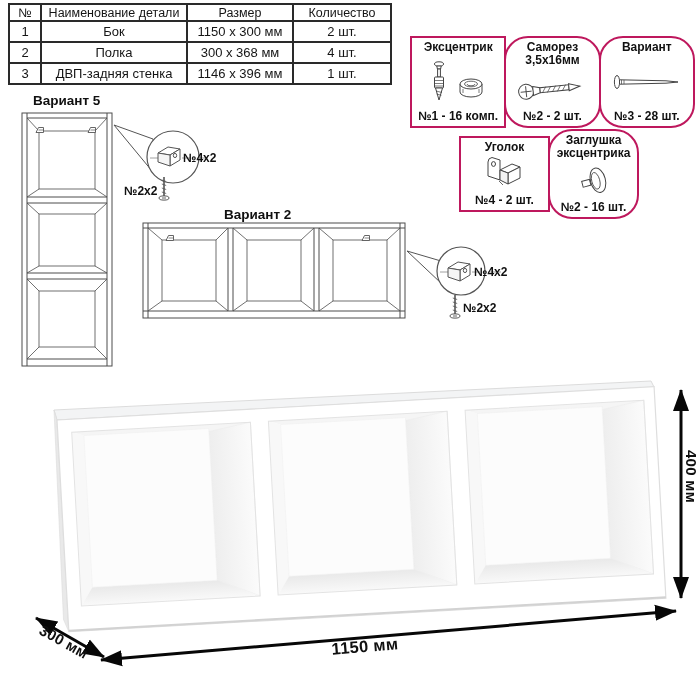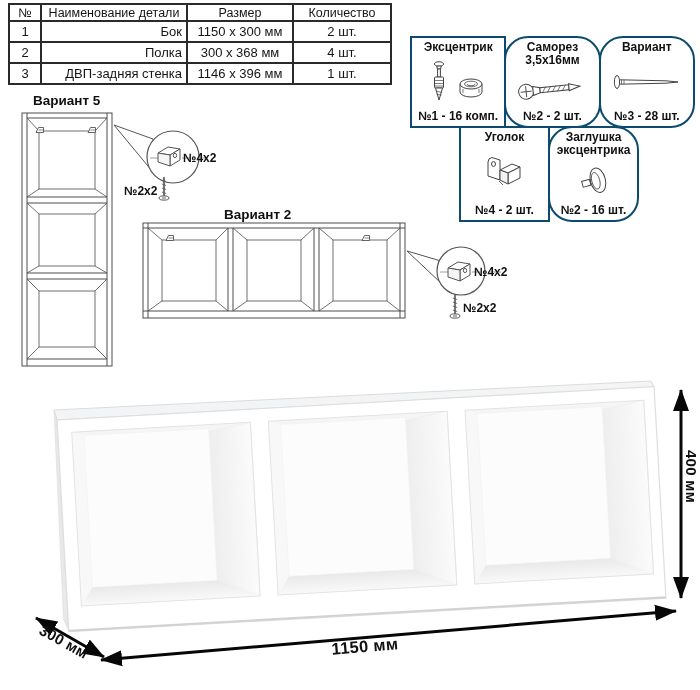--- a/index.html
+++ b/index.html
@@ -6,27 +6,27 @@
   #page{position:relative;width:700px;height:690px;background:#ffffff;overflow:hidden;
         font-family:"Liberation Sans",sans-serif;color:#111;}
   #art{position:absolute;left:0;top:0;}
 
   
   .parts{position:absolute;left:8px;top:3px;width:382px;border-collapse:collapse;
          font-size:13px;color:#151515;table-layout:fixed;}
   .parts th,.parts td{border:2px solid #2a2a2a;padding:0 4px;height:19px;
          text-align:center;font-weight:normal;white-space:nowrap;overflow:hidden;}
   .parts thead th{height:15px;font-size:12.5px;}
-  .parts td.name{text-align:right;}
+  .parts td.name{text-align:center;}
 
   
   .hw-row{position:absolute;display:flex;}
   .hw-row1{left:410px;top:36px;width:285px;height:92px;}
-  .hw-row2{left:459px;top:126px;width:180px;height:96px;}
-  .hw-cell{flex:1;border:2px solid #0c4a6e;background:#fff;display:flex;
+  .hw-row2{left:459px;top:126px;width:180px;height:96px;align-items:center;}
+  .hw-cell{flex:1;border:2px solid #be185d;background:#fff;display:flex;
            flex-direction:column;align-items:center;justify-content:space-between;
            padding:3px 2px;box-sizing:border-box;}
   .hw-cell+.hw-cell{margin-left:-2px;border-radius:24px;}
   .hw-name,.hw-qty{font-size:12px;font-weight:bold;text-align:center;line-height:1.12;}
   .hw-icon{flex:0 0 auto;}
 
   
   .lbl{position:absolute;font-weight:bold;white-space:nowrap;color:#101010;}
   .vtitle{font-size:13.5px;}
   .cl{font-size:12px;}

